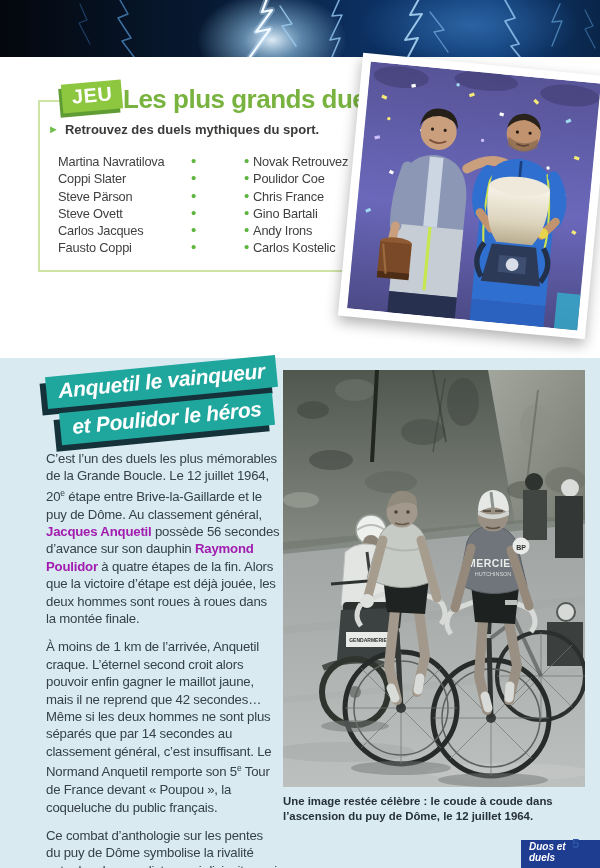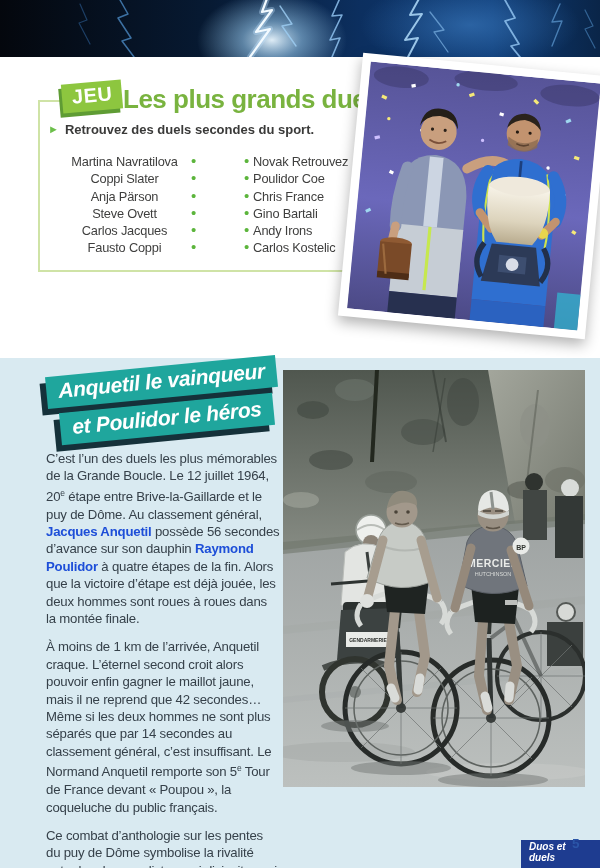--- a/index.html
+++ b/index.html
@@ -19,21 +19,21 @@
              box-shadow:-3px 4px 0 #5f9c34;}
   .game-title{position:absolute;left:116px;top:84px;z-index:2;background:#fff;
               padding:0 7px;color:#79b33f;font-weight:bold;font-size:26px;
               letter-spacing:-0.5px;white-space:nowrap;}
   .instruction{position:absolute;left:48px;top:122px;z-index:2;display:flex;
                align-items:center;gap:6px;font-weight:bold;font-size:13px;
                color:#3a3a39;}
   .instruction .tri{color:#6cbf4a;font-size:11px;line-height:1;}
   .names-grid{position:absolute;left:58px;top:153px;width:292px;display:grid;
               grid-template-columns:138px 1fr;column-gap:48px;z-index:2;}
-  .names-col{display:flex;flex-direction:column;text-align:center;}
+  .names-col{display:flex;flex-direction:column;}
   .name-row{display:flex;align-items:baseline;height:17.3px;font-size:12.8px;
             color:#3f3f3e;letter-spacing:-0.2px;white-space:nowrap;}
   .name-row.left .nm{flex:1;}
   .dot{color:#5cb53c;font-size:15px;line-height:1;}
   .name-row.right .dot{margin-right:4px;}
 
   
   .tennis-card{position:absolute;left:350px;top:64px;width:232px;height:248px;
                background:#fff;padding:8px;transform:rotate(5.5deg);z-index:4;
                box-shadow:0 6px 14px rgba(0,0,0,.30);}
@@ -46,21 +46,21 @@
          font-weight:bold;font-size:21px;letter-spacing:-0.3px;white-space:nowrap;
          padding:3px 12px 5px;transform:rotate(-5.5deg);
          box-shadow:-6px 6px 0 #15313a;z-index:2;}
   .strip1{left:46px;top:8px;}
   .strip2{left:60px;top:45px;}
   .article-text{position:absolute;left:46px;top:92px;width:234px;
                 font-size:13.2px;line-height:17.4px;color:#36414a;
                 letter-spacing:-0.2px;}
   .body-para{margin:0 0 11px 0;}
   .body-para sup{font-size:8.5px;}
-  .name-blue{color:#1d4ed8;font-weight:bold;}
+  .name-blue{color:#a21caf;font-weight:bold;}
 
   .bw-photo{position:absolute;left:283px;top:12px;width:302px;height:417px;}
   .bw-photo svg{display:block;}
   .photo-caption{position:absolute;left:283px;top:436px;width:302px;
                  font-weight:bold;font-size:11.4px;line-height:15px;color:#263238;}
 
   .footer-badge{position:absolute;left:521px;top:482px;background:#1e3c90;
                 color:#fff;font-weight:bold;font-style:italic;font-size:10px;
                 padding:1px 8px 18px;}
   .page-num{position:absolute;left:572px;top:478px;font-weight:bold;
@@ -108,34 +108,34 @@
         <path d="M585,10 593,26 585,29 595,48" stroke="#4f8cc4" stroke-width="1.2" opacity="0.6"></path>
       </g>
     </svg>
   </div>
 
   <div class="game-frame"></div>
   <div class="jeu-badge">JEU</div>
   <div class="game-title">Les plus grands duels</div>
   <div class="instruction">
     <span class="tri">►</span>
-    <span>Retrouvez des duels secondes du sport.</span>
+    <span>Retrouvez des duels mythiques du sport.</span>
   </div>
   <div class="names-grid">
     <div class="names-col">
         <div class="name-row left">
         <span class="nm">Martina Navratilova</span>
         <span class="dot">•</span>
       </div>
         <div class="name-row left">
         <span class="nm">Coppi Slater</span>
         <span class="dot">•</span>
       </div>
         <div class="name-row left">
-        <span class="nm">Anja Pärson</span>
+        <span class="nm">Steve Pärson</span>
         <span class="dot">•</span>
       </div>
         <div class="name-row left">
         <span class="nm">Steve Ovett</span>
         <span class="dot">•</span>
       </div>
         <div class="name-row left">
         <span class="nm">Carlos Jacques</span>
         <span class="dot">•</span>
       </div>
@@ -425,17 +425,18 @@
         </g>
 
         <g opacity="0.5" fill="#747977">
           <ellipse cx="118" cy="398" rx="50" ry="7"></ellipse>
           <ellipse cx="210" cy="410" rx="55" ry="7"></ellipse>
           <ellipse cx="72" cy="356" rx="34" ry="6"></ellipse>
         </g>
       </svg>
     </div>
 
+    <div class="photo-caption">Une image restée célèbre : le coude à coude dans l’ascension du puy de Dôme, le 12 juillet 1964.</div>
 
     <div class="footer-badge">Duos et duels</div>
     <div class="page-num">5</div>
   </div>
 </div>
 
 </body></html>

